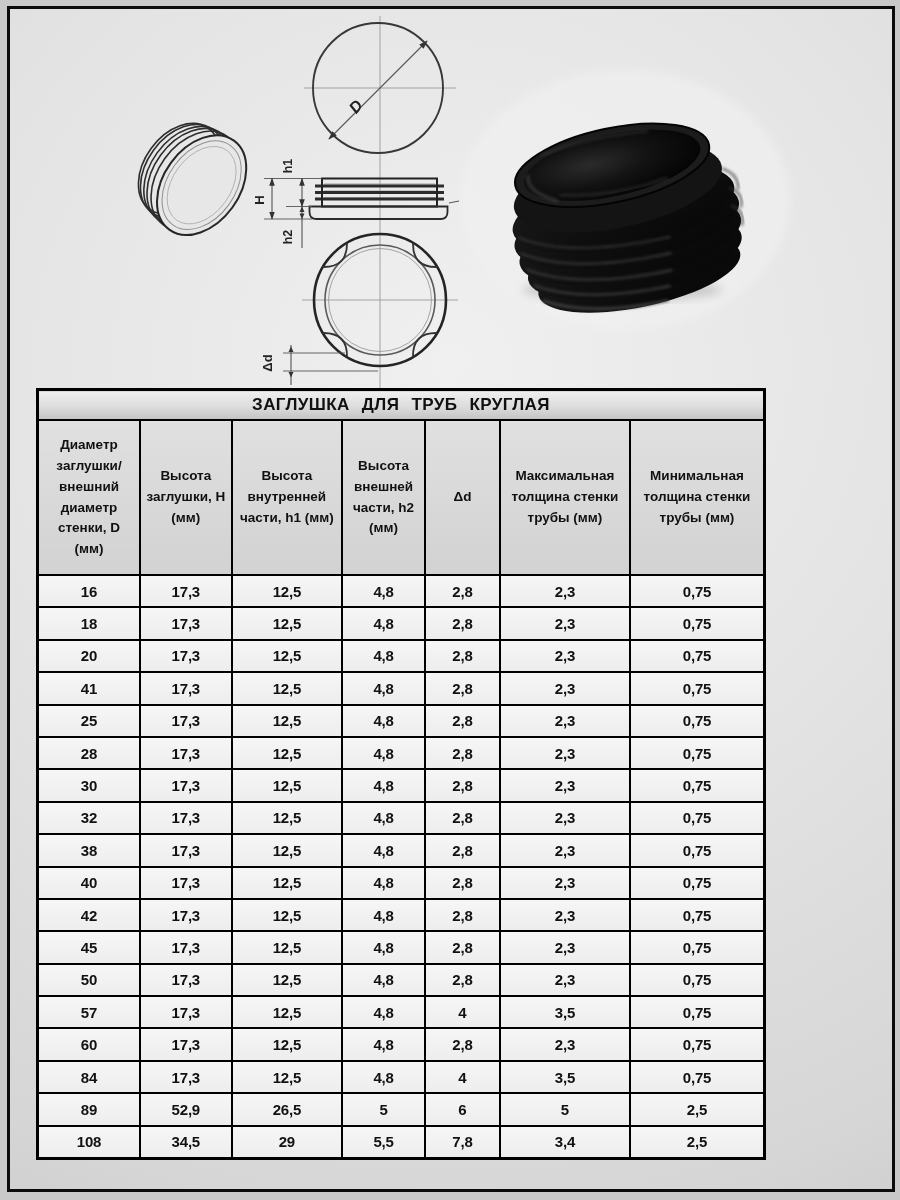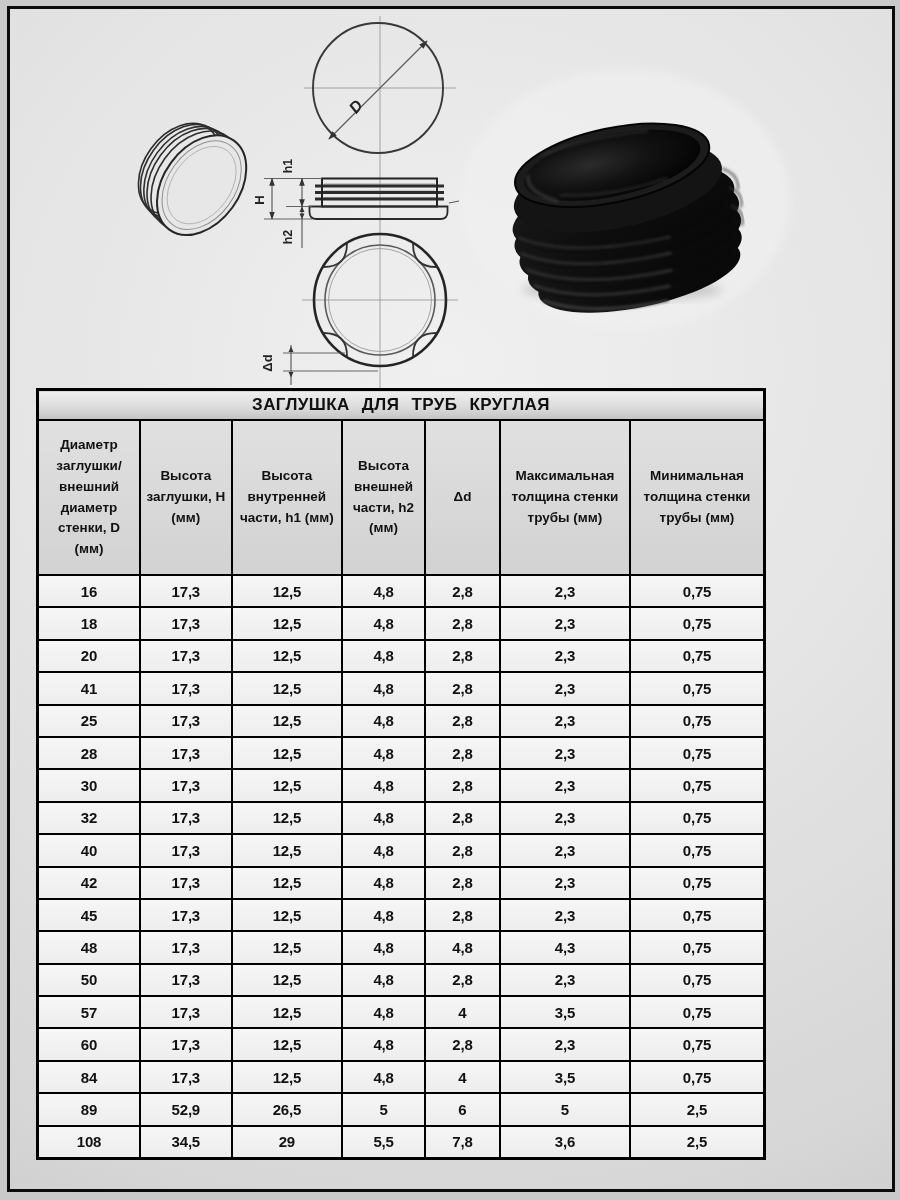--- a/index.html
+++ b/index.html
@@ -272,20 +272,29 @@
       <tr>
         <td>32</td>
         <td>17,3</td>
         <td>12,5</td>
         <td>4,8</td>
         <td>2,8</td>
         <td>2,3</td>
         <td>0,75</td>
       </tr>
 
+      <tr>
+        <td>38</td>
+        <td>17,3</td>
+        <td>12,5</td>
+        <td>4,8</td>
+        <td>2,8</td>
+        <td>2,3</td>
+        <td>0,75</td>
+      </tr>
 
       <tr>
         <td>40</td>
         <td>17,3</td>
         <td>12,5</td>
         <td>4,8</td>
         <td>2,8</td>
         <td>2,3</td>
         <td>0,75</td>
       </tr>
@@ -303,29 +312,20 @@
       <tr>
         <td>45</td>
         <td>17,3</td>
         <td>12,5</td>
         <td>4,8</td>
         <td>2,8</td>
         <td>2,3</td>
         <td>0,75</td>
       </tr>
 
-      <tr>
-        <td>48</td>
-        <td>17,3</td>
-        <td>12,5</td>
-        <td>4,8</td>
-        <td>4,8</td>
-        <td>4,3</td>
-        <td>0,75</td>
-      </tr>
 
       <tr>
         <td>50</td>
         <td>17,3</td>
         <td>12,5</td>
         <td>4,8</td>
         <td>2,8</td>
         <td>2,3</td>
         <td>0,75</td>
       </tr>
@@ -369,17 +369,17 @@
         <td>5</td>
         <td>2,5</td>
       </tr>
 
       <tr>
         <td>108</td>
         <td>34,5</td>
         <td>29</td>
         <td>5,5</td>
         <td>7,8</td>
-        <td>3,6</td>
+        <td>3,4</td>
         <td>2,5</td>
       </tr>
     </tbody>
 </table>
 
 </body></html>

